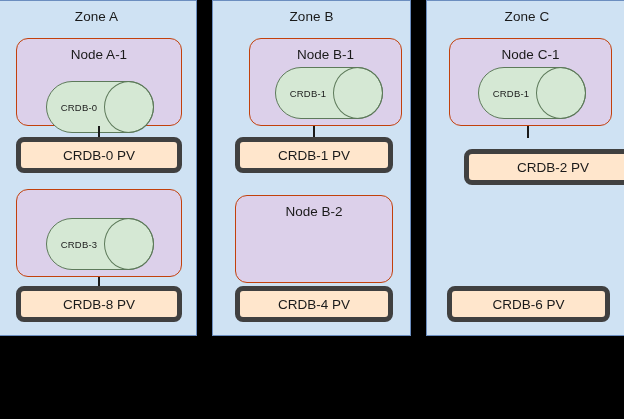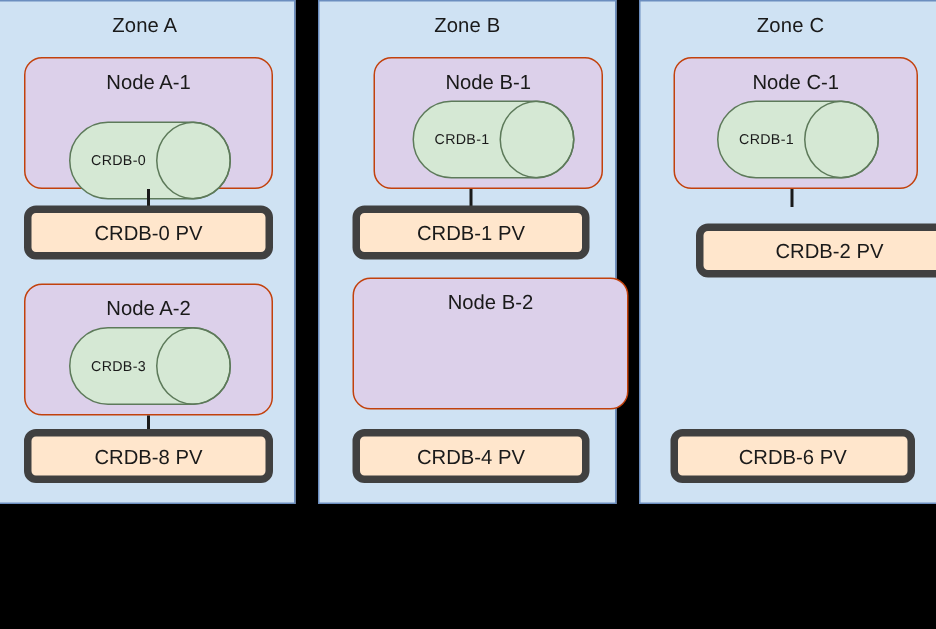--- a/index.html
+++ b/index.html
@@ -131,21 +131,20 @@
       <div class="cylinder" style="left:29px; top:28px;margin-top:14px;">
         <div class="cyl-body"></div>
         <div class="cyl-cap"></div>
         <div class="cyl-text">CRDB-0</div>
       </div>
     </div>
     <div class="connector" style="left:101px; top:125px; height:12px;"></div>
     <div class="pv" style="left:19px; top:136px; width:166px;">CRDB-0 PV</div>
 
     <div class="node" style="left:19px; top:188px; width:166px; height:88px;">
-      <div class="node-label">Node A-2</div>
       <div class="cylinder" style="left:29px; top:28px;">
         <div class="cyl-body"></div>
         <div class="cyl-cap"></div>
         <div class="cyl-text">CRDB-3</div>
       </div>
     </div>
     <div class="connector" style="left:101px; top:276px; height:12px;"></div>
     <div class="pv" style="left:19px; top:285px; width:166px;">CRDB-8 PV</div>
   </div>
 
@@ -156,21 +155,21 @@
       <div class="node-label">Node B-1</div>
       <div class="cylinder" style="left:25px; top:28px;">
         <div class="cyl-body"></div>
         <div class="cyl-cap"></div>
         <div class="cyl-text">CRDB-1</div>
       </div>
     </div>
     <div class="connector" style="left:100px; top:125px; height:12px;"></div>
     <div class="pv" style="left:22px; top:136px; width:158px;">CRDB-1 PV</div>
 
-    <div class="node" style="left:22px; top:184px; width:184px; height:88px;">
+    <div class="node" style="left:22px; top:194px; width:158px; height:88px;">
       <div class="node-label">Node B-2</div>
     </div>
     <div class="pv" style="left:22px; top:285px; width:158px;">CRDB-4 PV</div>
   </div>
 
   <div class="zone" id="zone-c">
     <div class="zone-label">Zone C</div>
 
     <div class="node" style="left:22px; top:37px; width:163px; height:88px;">
       <div class="node-label">Node C-1</div>

